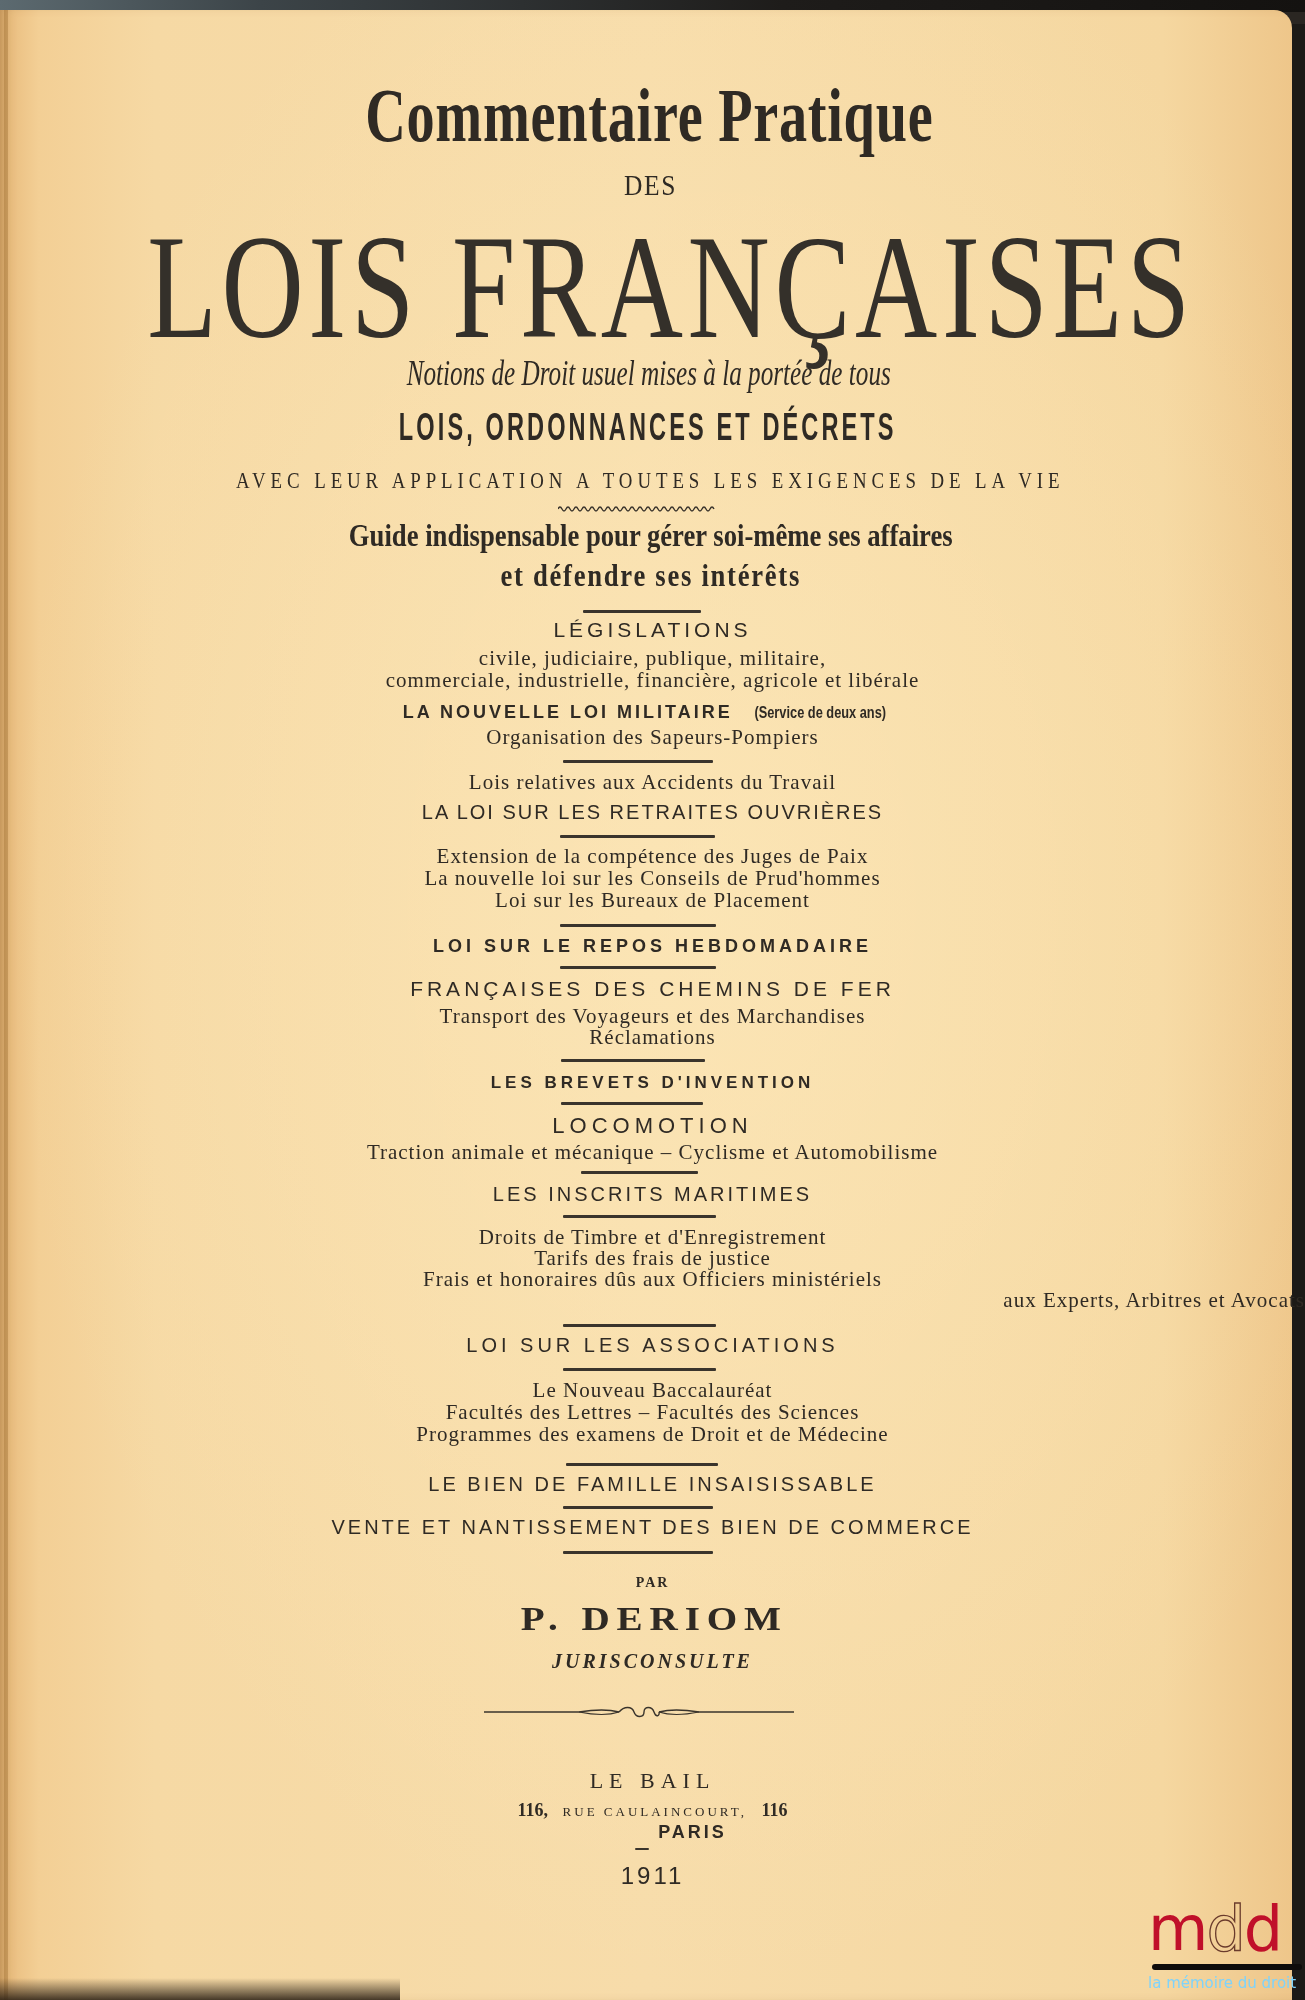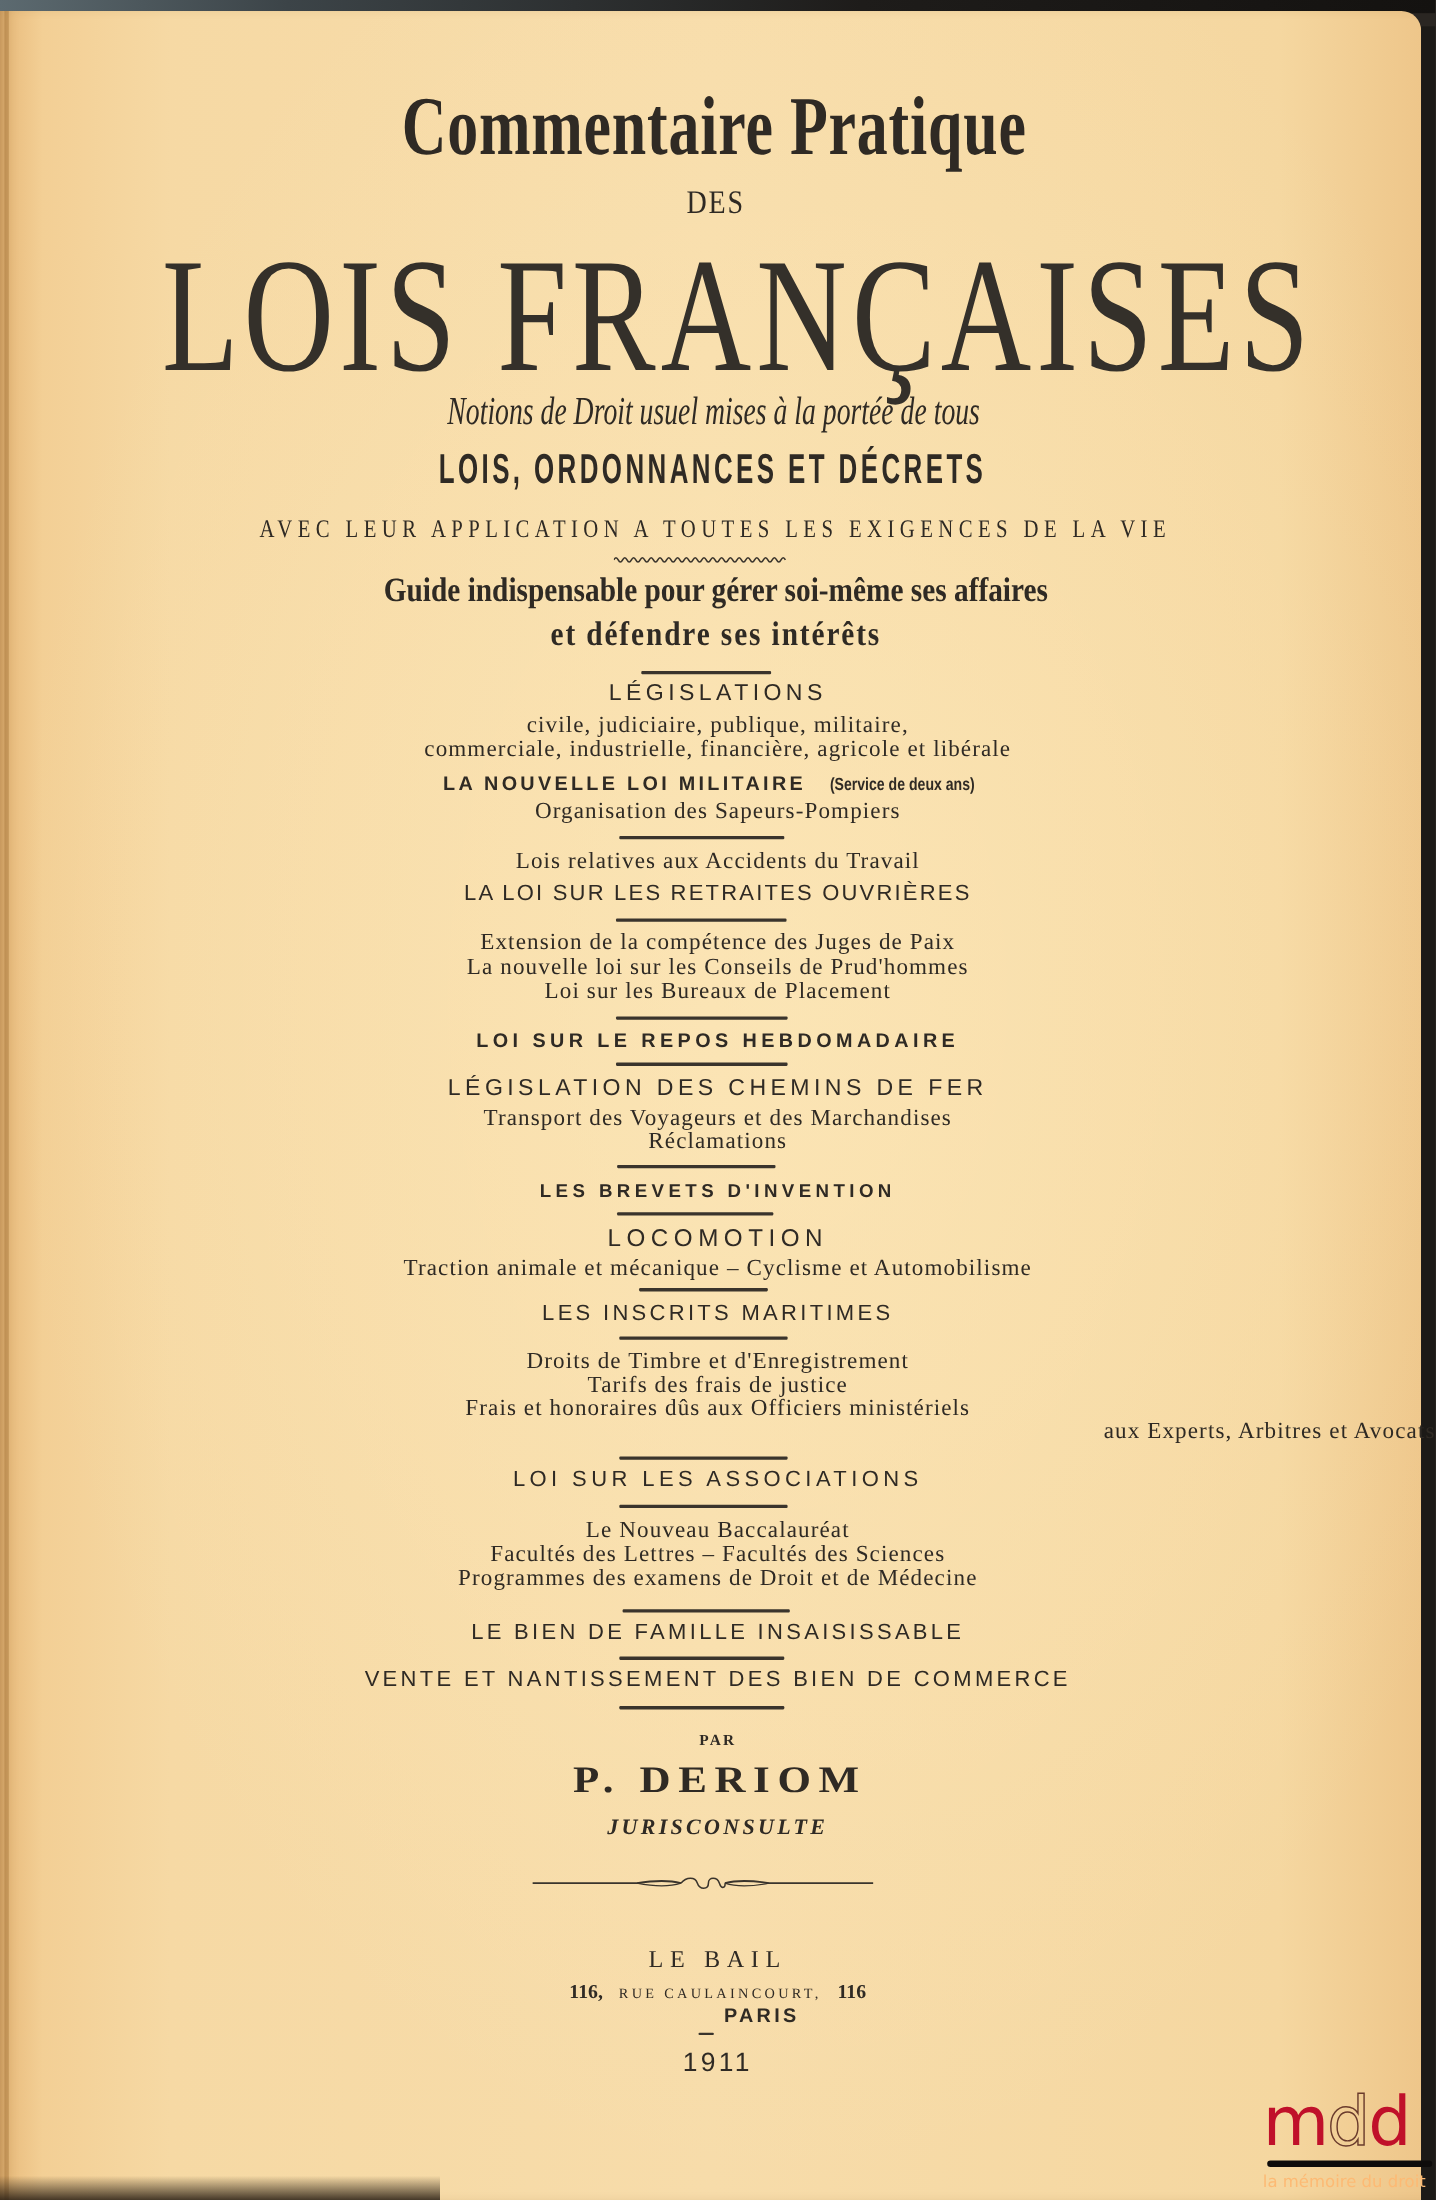--- a/index.html
+++ b/index.html
@@ -74,21 +74,21 @@
   }
   .logo-mdd .outline {
     color: transparent; -webkit-text-stroke: 1.3px #6a3b2c;
   }
   .logo-bar {
     position: absolute; left: 4px; top: 66px; width: 150px; height: 6px;
     background: #0e0c0b; border-radius: 3px;
   }
   .logo-tag {
     position: absolute; left: 0; top: 76px; font-family: "DejaVu Sans", sans-serif;
-    font-size: 15px; color: #fdba74; white-space: nowrap;
+    font-size: 15px; color: #7dd3fc; white-space: nowrap;
   }
 </style>
 </head>
 <body>
 
 <div class="scan-top"></div>
 
 <div class="page">
   <div class="bottom-shadow"></div>
 </div>
@@ -121,21 +121,21 @@
 
 <div class="line sans head-caps" style="top:801px; font-size:20px; letter-spacing:2px;">LA LOI SUR LES RETRAITES OUVRIÈRES</div>
 <div class="rule" style="left:560px; top:835px; width:155px;"></div>
 <div class="line serif body-serif" style="top:844px;">Extension de la compétence des Juges de Paix</div>
 <div class="line serif body-serif" style="top:866px;">La nouvelle loi sur les Conseils de Prud'hommes</div>
 <div class="line serif body-serif" style="top:888px;">Loi sur les Bureaux de Placement</div>
 <div class="rule" style="left:560px; top:924px; width:156px;"></div>
 <div class="line sans head-bold" style="top:936px;">LOI SUR LE REPOS HEBDOMADAIRE</div>
 <div class="rule" style="left:560px; top:966px; width:156px;"></div>
 
-<div class="line sans head-caps" style="top:977px; font-size:21px;">LÉGISLATION DES CHEMINS DE FER</div>
+<div class="line sans head-caps" style="top:977px; font-size:21px;">FRANÇAISES DES CHEMINS DE FER</div>
 <div class="line serif body-serif" style="top:1004px;">Transport des Voyageurs et des Marchandises</div>
 <div class="line serif body-serif" style="top:1025px;">Réclamations</div>
 <div class="rule" style="left:561px; top:1059px; width:144px;"></div>
 <div class="line sans head-bold" style="top:1073px; font-size:17px;">LES BREVETS D'INVENTION</div>
 <div class="rule" style="left:561px; top:1102px; width:142px;"></div>
 <div class="line sans head-caps" style="top:1113px; font-size:22px; letter-spacing:5px;">LOCOMOTION</div>
 <div class="line serif body-serif" style="top:1140px;">Traction animale et mécanique – Cyclisme et Automobilisme</div>
 
 <div class="rule" style="left:581px; top:1171px; width:117px;"></div>
 <div class="line sans head-caps" style="top:1183px; font-size:20px; letter-spacing:3px;">LES INSCRITS MARITIMES</div>

